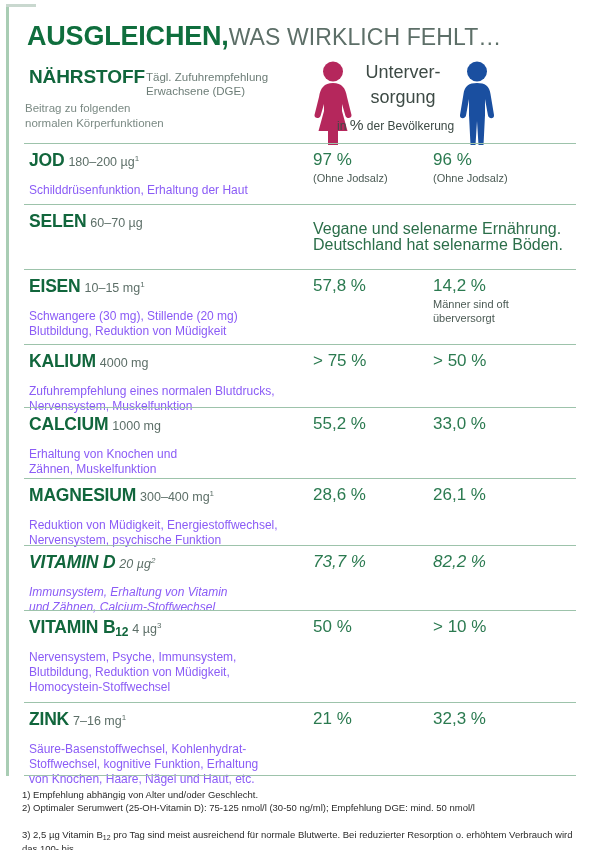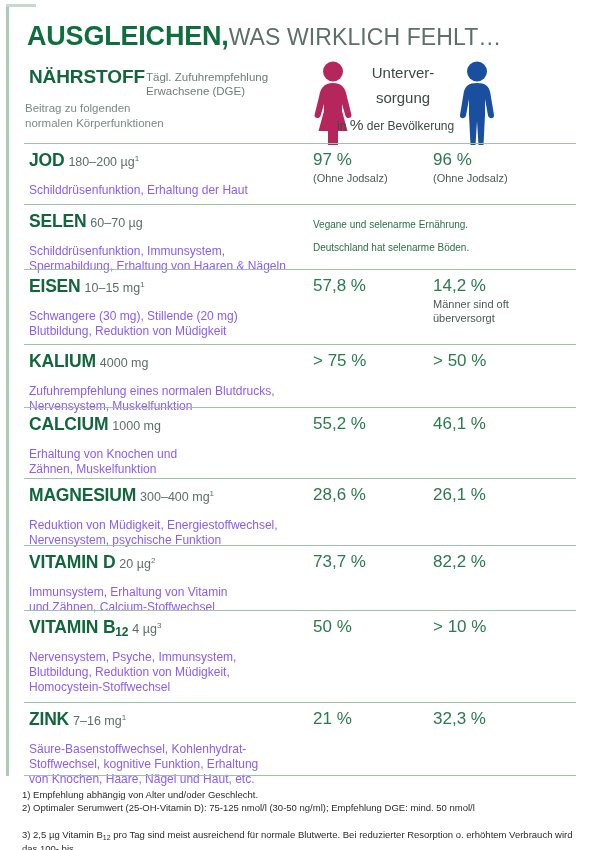--- a/index.html
+++ b/index.html
@@ -98,21 +98,21 @@
     left: 456px;
     top: 61px;
   }
 
   .hdr-unter {
     position: absolute;
     left: 350px;
     top: 60px;
     width: 106px;
     text-align: center;
-    font-size: 15px;
+    font-size: 18px;
     line-height: 25px;
     color: #3d4a45;
   }
   .hdr-inprozent {
     position: absolute;
     left: 337px;
     top: 116px;
     font-size: 12px;
     color: #3d4a45;
     white-space: nowrap;
@@ -189,24 +189,24 @@
   .val-sub {
     font-size: 11px;
     line-height: 14px;
     color: #4b5a54;
     margin-top: 1px;
     white-space: pre-line;
   }
   .note-span {
     position: absolute;
     left: 289px;
-    top: 8px;
+    top: 16px;
     width: 280px;
-    font-size: 10px;
-    line-height: 23px;
+    font-size: 16px;
+    line-height: 16px;
     color: #2b6e49;
     white-space: pre-line;
   }
   .row-bottom-rule {
     position: absolute;
     left: 24px;
     width: 552px;
     height: 1.3px;
     background: #9dc3ab;
   }
@@ -286,22 +286,20 @@
           <div class="val-sub">(Ohne Jodsalz)</div>
         </div>
         <div class="val-m">
           <div>96 %</div>
           <div class="val-sub">(Ohne Jodsalz)</div>
         </div>
       </div>
       <div class="row" style="top: 204px; height: 65px;">
         <div class="name-cell">
           <div><span class="nut-name">SELEN</span><span class="nut-dose">60–70 µg</span></div>
-          <div class="nut-desc">Schilddrüsenfunktion, Immunsystem,
-Spermabildung, Erhaltung von Haaren &amp; Nägeln</div>
         </div>
         <div class="note-span">Vegane  und selenarme Ernährung.
 Deutschland hat selenarme Böden.</div>
       </div>
       <div class="row" style="top: 269px; height: 75px;">
         <div class="name-cell">
           <div><span class="nut-name">EISEN</span><span class="nut-dose">10–15 mg<sup>1</sup></span></div>
           <div class="nut-desc">Schwangere (30 mg), Stillende (20 mg)
 Blutbildung, Reduktion von Müdigkeit</div>
         </div>
@@ -330,37 +328,37 @@
       <div class="row" style="top: 407px; height: 71px;">
         <div class="name-cell">
           <div><span class="nut-name">CALCIUM</span><span class="nut-dose">1000 mg</span></div>
           <div class="nut-desc">Erhaltung von Knochen und
 Zähnen, Muskelfunktion</div>
         </div>
         <div class="val-f">
           <div>55,2 %</div>
         </div>
         <div class="val-m">
-          <div>46,1 %</div>
+          <div>33,0 %</div>
         </div>
       </div>
       <div class="row" style="top: 478px; height: 67px;">
         <div class="name-cell">
           <div><span class="nut-name">MAGNESIUM</span><span class="nut-dose">300–400 mg<sup>1</sup></span></div>
           <div class="nut-desc">Reduktion von Müdigkeit, Energiestoffwechsel,
 Nervensystem, psychische Funktion</div>
         </div>
         <div class="val-f">
           <div>28,6 %</div>
         </div>
         <div class="val-m">
           <div>26,1 %</div>
         </div>
       </div>
-      <div class="row" style="top: 545px; height: 65px;">
+      <div class="row" style="top: 545px; height: 65px; font-style: italic;">
         <div class="name-cell">
           <div><span class="nut-name">VITAMIN D</span><span class="nut-dose">20 µg<sup>2</sup></span></div>
           <div class="nut-desc">Immunsystem, Erhaltung von Vitamin
 und Zähnen, Calcium-Stoffwechsel</div>
         </div>
         <div class="val-f">
           <div>73,7 %</div>
         </div>
         <div class="val-m">
           <div>82,2 %</div>

